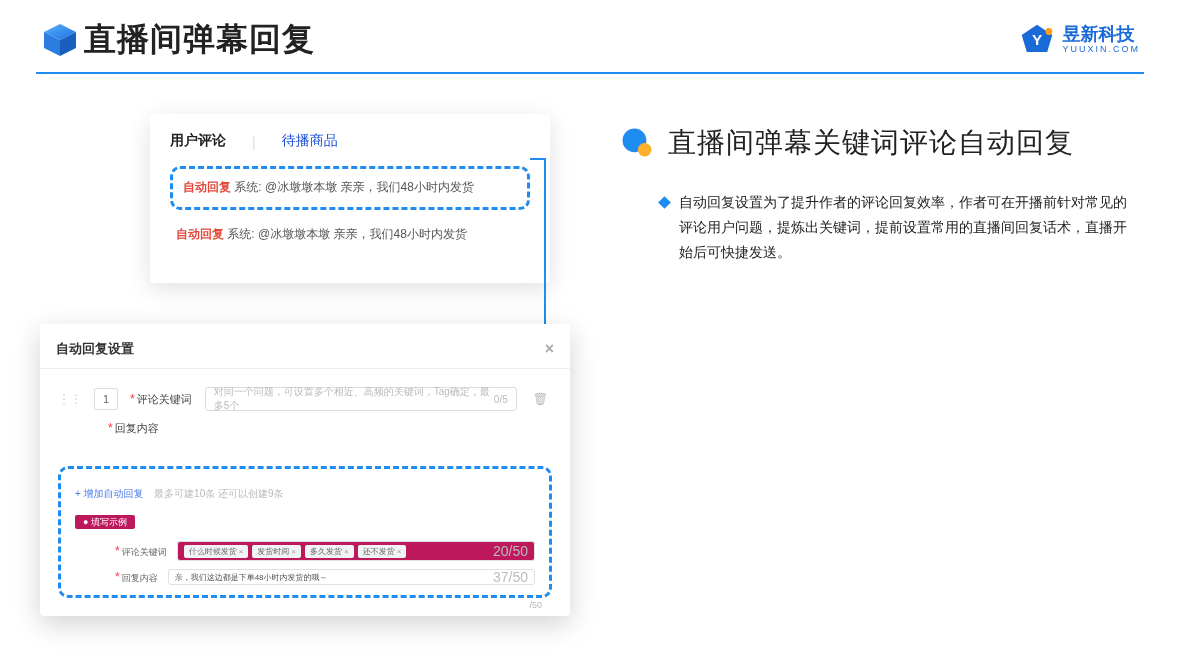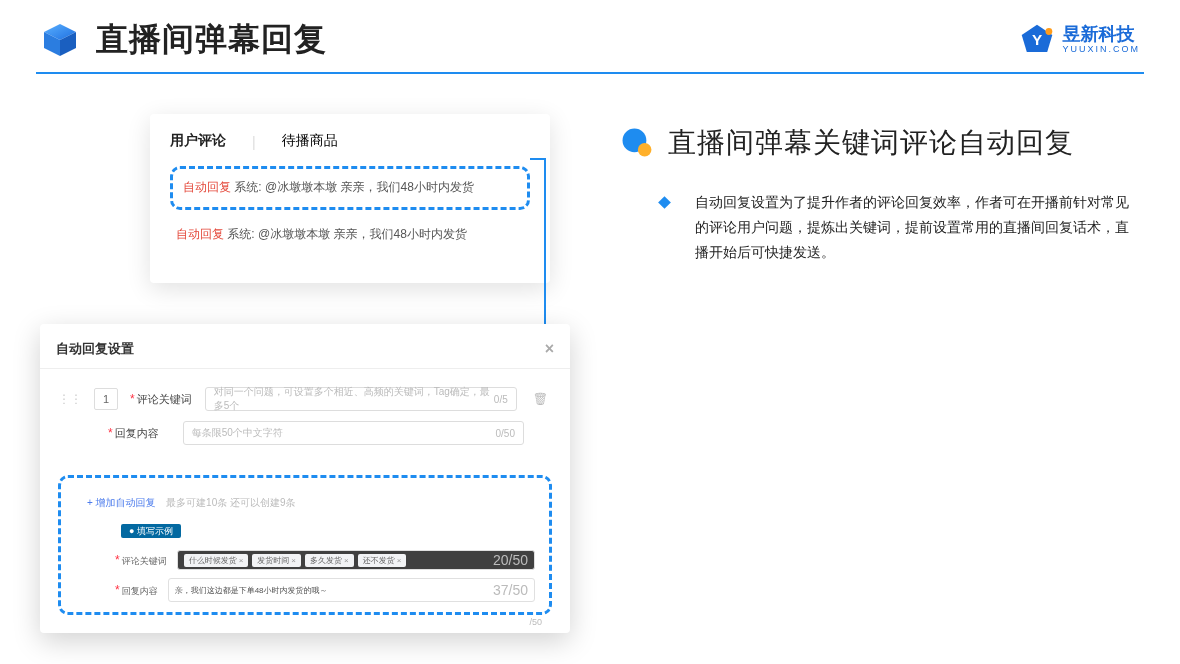--- a/index.html
+++ b/index.html
@@ -13,21 +13,21 @@
   }
   .header {
     display: flex;
     align-items: center;
     justify-content: space-between;
     padding: 18px 40px 10px 40px;
   }
   .header-left {
     display: flex;
     align-items: center;
-    gap: 16px;
+    gap: 4px;
   }
   .cube-icon {
     width: 40px;
     height: 40px;
   }
   .page-title {
     font-size: 32px;
     font-weight: 600;
     color: #222;
     letter-spacing: 1px;
@@ -79,31 +79,31 @@
     padding: 18px 20px 30px 20px;
   }
   .tabs {
     display: flex;
     gap: 26px;
     font-size: 14px;
     padding-bottom: 10px;
     align-items: flex-end;
   }
   .tab-active { font-weight: 700; color: #222; }
-  .tab-inactive { color: #000000; }
+  .tab-inactive { color: #1d4ed8; }
   .tabs .sep { color: #ddd; }
   .comment {
     font-size: 12px;
     color: #555;
     line-height: 1.8;
     padding: 8px 6px;
   }
   .comment .tag {
     color: #e44a3c;
-    font-weight: 400;
+    font-weight: 700;
   }
   .comment-highlight {
     border: 3px dashed #1e8cf0;
     border-radius: 10px;
     padding: 8px 10px;
     margin: 6px 0 6px 0;
   }
   .card-settings {
     position: absolute;
     top: 220px;
@@ -167,49 +167,47 @@
   .example-box {
     margin: 10px 18px 0 18px;
     border: 3px dashed #1e8cf0;
     border-radius: 10px;
     padding: 14px 14px 10px 14px;
     position: relative;
   }
   .add-link {
     font-size: 10px;
     color: #4b7bec;
-    margin-left: 12px;
   }
   .add-hint { font-size: 10px; color: #bbb; margin-left: 6px; }
   .chip-row {
     display: flex;
     align-items: center;
     gap: 10px;
     margin-top: 12px;
     font-size: 9px;
   }
   .chip-label-badge {
-    background: #0369a1;
+    background: #be185d;
     color: #fff;
     padding: 2px 8px;
     font-size: 9px;
     border-radius: 2px;
-    margin-left: 46px;
   }
   .chip-field-label { color: #666; font-size: 9px; min-width: 38px; }
   .chip-input {
     flex: 1;
     border: 1px solid #e0e0e0;
     border-radius: 3px;
     height: 20px;
     padding: 0 6px;
     display: flex;
     align-items: center;
     gap: 4px;
-    background: #404040;
+    background: #be185d;
   }
   .chip {
     background: #f2f3f5;
     color: #666;
     font-size: 8px;
     padding: 1px 5px;
     border-radius: 2px;
     display: inline-flex;
     align-items: center;
   }
@@ -219,21 +217,21 @@
     display: flex;
     align-items: center;
     gap: 10px;
     margin-top: 8px;
     font-size: 9px;
   }
   .chip-text-input {
     flex: 1;
     border: 1px solid #e0e0e0;
     border-radius: 3px;
-    height: 24px;
+    height: 16px;
     padding: 0 6px;
     display: flex;
     align-items: center;
     font-size: 8px;
     color: #555;
     background: #fff;
     justify-content: space-between;
   }
   .lower-counter {
     position: absolute;
@@ -280,21 +278,21 @@
     margin-bottom: 28px;
   }
   .bubble-icon { width: 34px; height: 34px; }
   .right-title {
     font-size: 28px;
     color: #222;
     letter-spacing: 1px;
   }
   .bullet-item {
     display: flex;
-    gap: 26px;
+    gap: 10px;
     font-size: 14px;
     color: #222;
     line-height: 1.8;
     margin-bottom: 34px;
     padding-left: 40px;
     font-family: Liberation Serif, serif;
   }
   .diamond {
     width: 9px;
     height: 9px;
@@ -370,24 +368,20 @@
           <span class="idx-box">1</span>
           <span><span class="req-star">*</span><span class="field-label">评论关键词</span></span>
           <div class="text-input">
             <span>对同一个问题，可设置多个相近、高频的关键词，Tag确定，最多5个</span>
             <span class="counter">0/5</span>
           </div>
           <span class="trash-icon">🗑</span>
         </div>
         <div class="form-row" style="padding-left:50px;">
           <span><span class="req-star">*</span><span class="field-label">回复内容</span></span>
-          <div class="text-input">
-            <span>每条限50个中文字符</span>
-            <span class="counter">0/50</span>
-          </div>
           <span style="width:16px;"></span>
         </div>
       </div>
 
       <div class="example-box">
         <div>
           <span class="add-link">+ 增加自动回复</span>
           <span class="add-hint">最多可建10条 还可以创建9条</span>
         </div>
         <div style="margin-top:10px;">

